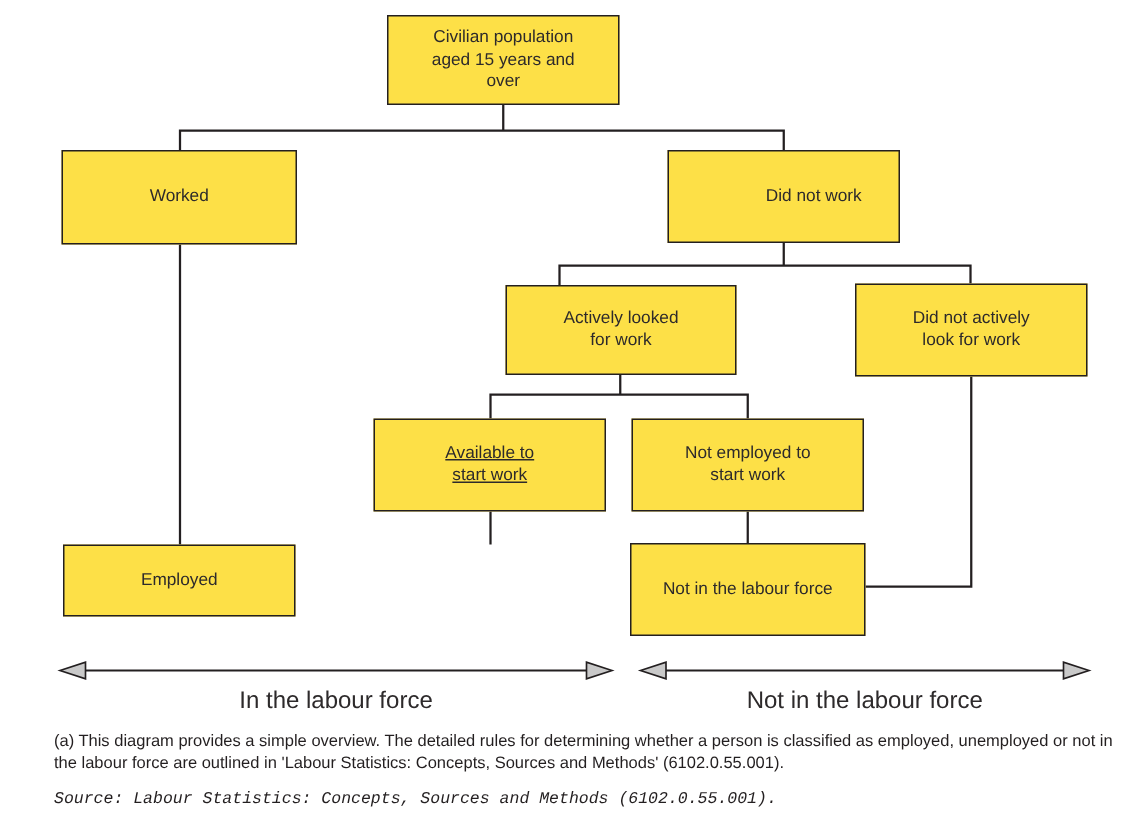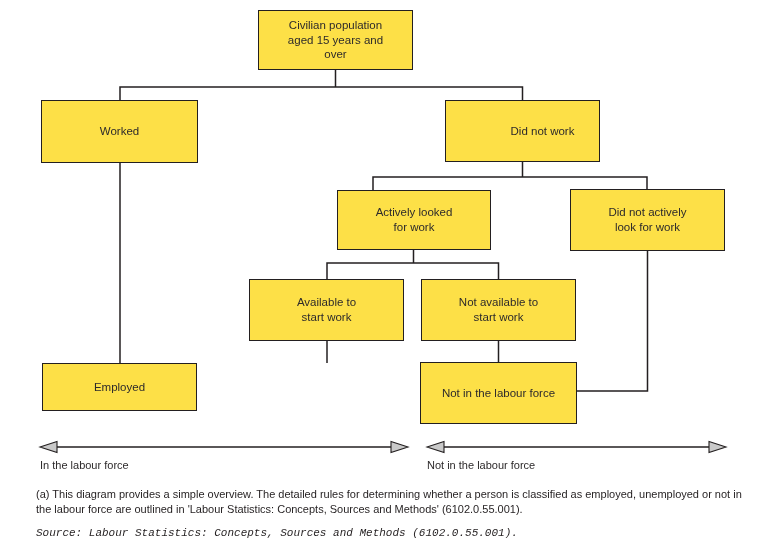--- a/index.html
+++ b/index.html
@@ -19,22 +19,22 @@
     box-sizing:border-box;
     border:1.5px solid #231f20;
     background:#fde047;
     display:flex;align-items:center;justify-content:center;
     text-align:center;
     font-size:11.5px;line-height:1.27;color:#2d2a2b;
   }
   .node .nl{display:inline-block;}
   .axis-label{
     position:absolute;z-index:2;
-    text-align:left;
-    font-size:11px;color:#2d2a2b;
+    text-align:center;
+    font-size:16px;color:#2d2a2b;
   }
   .footnote{
     position:absolute;z-index:2;
     font-size:11px;line-height:1.35;color:#231f20;
   }
   .source{
     position:absolute;z-index:2;
     font-size:11px;font-style:italic;color:#231f20;font-family:Liberation Mono, monospace;
   }
 </style>
@@ -77,26 +77,26 @@
   </div>
 
   <div class="node" style="left:337px;top:190px;width:154px;height:60px;">
     <span class="nl" style="max-width:86px;">Actively looked for work</span>
   </div>
 
   <div class="node" style="left:570px;top:189px;width:155px;height:62px;">
     <span class="nl" style="max-width:90px;">Did not actively look for work</span>
   </div>
 
-  <div class="node" style="left:249px;top:279px;width:155px;height:62px;">
+  <div class="node" style="left:249px;top:279px;width:155px;height:62px;text-decoration:underline;">
     <span class="nl" style="max-width:70px;">Available to start work</span>
   </div>
 
   <div class="node" style="left:421px;top:279px;width:155px;height:62px;">
-    <span class="nl" style="max-width:90px;">Not available to start work</span>
+    <span class="nl" style="max-width:90px;">Not employed to start work</span>
   </div>
 
   <div class="node" style="left:42px;top:363px;width:155px;height:48px;">
     <span class="nl">Employed</span>
   </div>
 
 
   <div class="node" style="left:420px;top:362px;width:157px;height:62px;">
     <span class="nl">Not in the labour force</span>
   </div>

